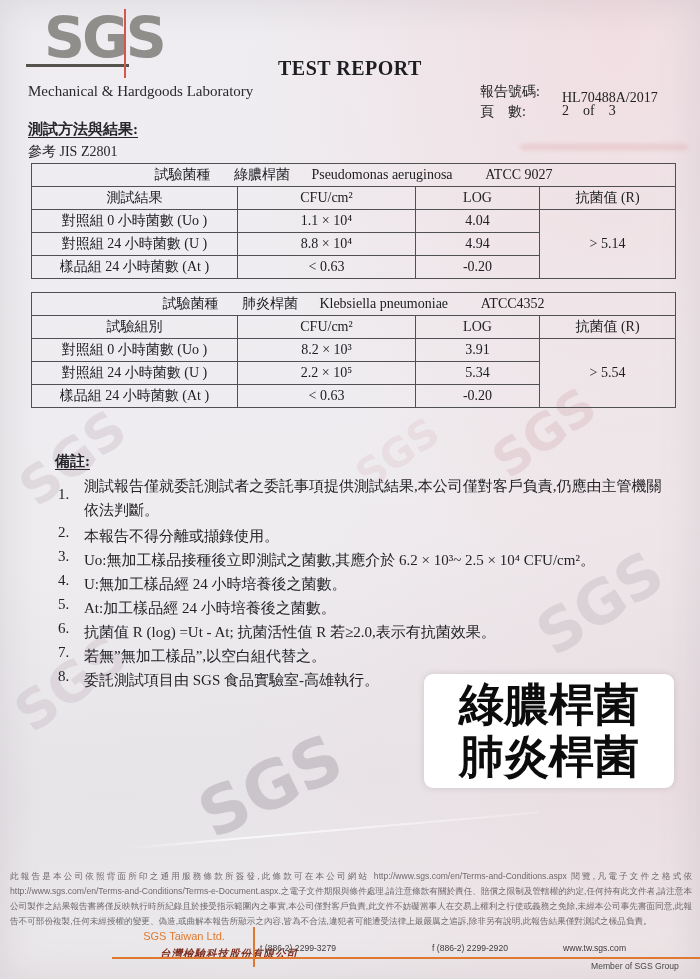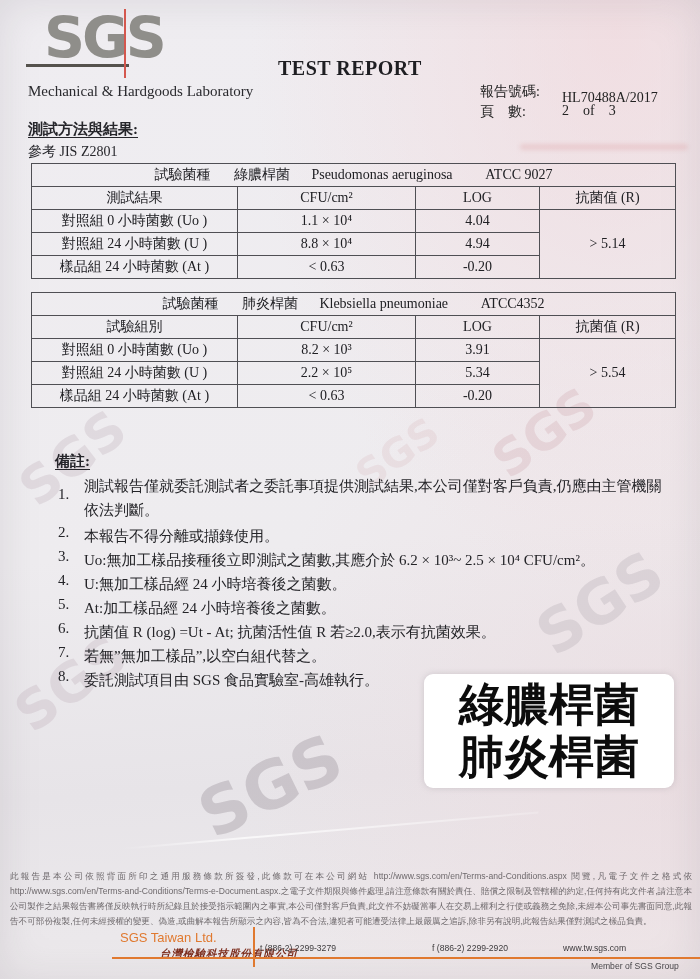--- a/index.html
+++ b/index.html
@@ -59,21 +59,21 @@
   .wm { position:absolute; font-family:"DejaVu Sans","Liberation Sans",sans-serif; font-weight:bold;
     color:rgba(173,152,163,.22); pointer-events:none; }
 
   .fold-line { position:absolute; height:2px; background:linear-gradient(90deg, rgba(255,255,255,.0), rgba(255,255,255,.75) 30%, rgba(255,255,255,.2));
     transform:rotate(-5deg); transform-origin:left center; }
   .smudge { position:absolute; background:rgba(224,168,172,.38); filter:blur(2px); border-radius:4px; }
 
   
   .legal { font-size:8.6px; line-height:15px; color:#6e696c; text-align:justify;
     font-family:"Liberation Sans","DejaVu Sans",sans-serif; }
-  .company-en { font-size:13px; color:#e0792f; font-family:"Liberation Sans",sans-serif; text-align:left; }
+  .company-en { font-size:11px; color:#e0792f; font-family:"Liberation Sans",sans-serif; text-align:center; }
   .company-zh { font-size:10.5px; font-weight:bold; font-style:italic; color:#7d2e1e; letter-spacing:1px; }
   .addr, .tel, .fax, .web, .member { font-size:8.6px; color:#3c3a3c; font-family:"Liberation Sans","DejaVu Sans",sans-serif; }
   .member { color:#48464a;padding-left:28px; }
   .v-rule { background:#e0792f; }
   .h-rule { background:#e0792f; }
 </style>
 </head>
 <body>
 
 <div class="page">

